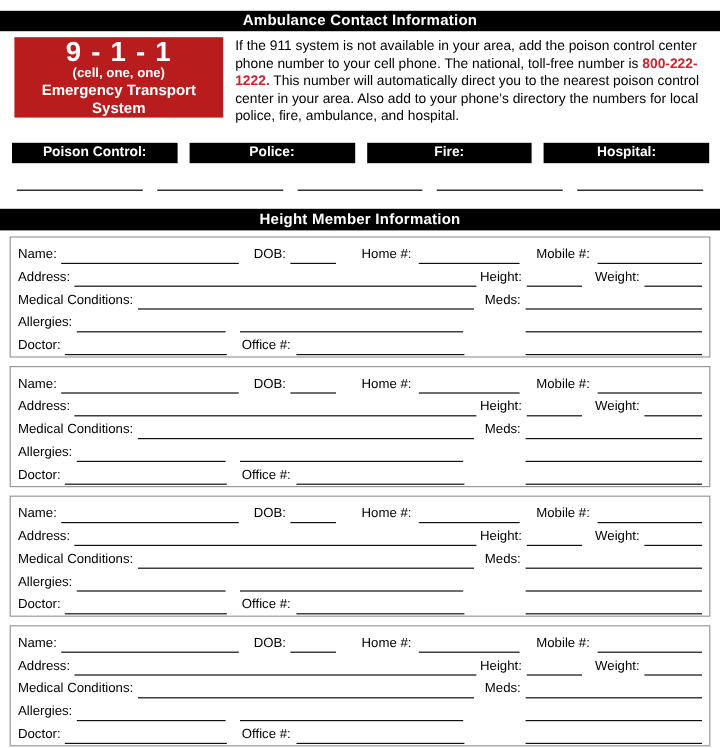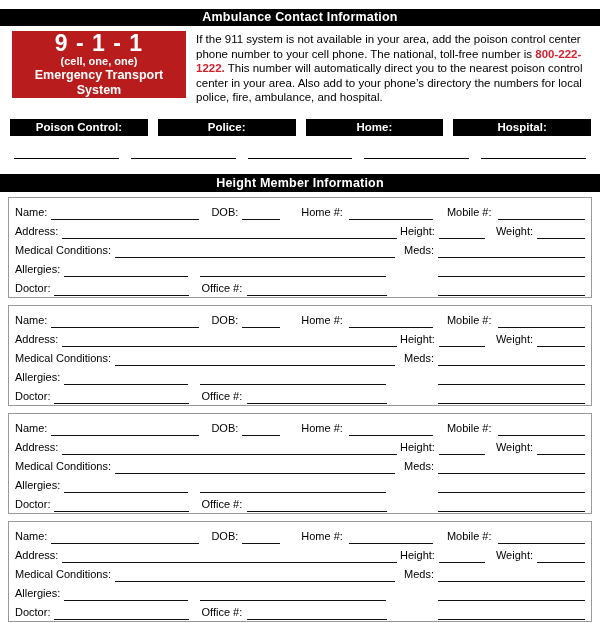--- a/index.html
+++ b/index.html
@@ -116,21 +116,21 @@
       <div class="sub2">Emergency Transport System</div>
     </div>
     <div class="intro-text">
       <span>If the 911 system is not available in your area, add the poison control center phone number to your cell phone. The national, toll-free number is </span><span class="phone">800-222-1222.</span><span> This number will automatically direct you to the nearest poison control center in your area. Also add to your phone’s directory the numbers for local police, fire, ambulance, and hospital.</span>
     </div>
   </div>
 
   <div class="contact-labels">
     <div class="cbox">Poison Control:</div>
     <div class="cbox">Police:</div>
-    <div class="cbox">Home:</div>
+    <div class="cbox">Fire:</div>
     <div class="cbox">Hospital:</div>
   </div>
 
   <div class="contact-lines">
     <div class="cline"></div>
     <div class="cline"></div>
     <div class="cline"></div>
     <div class="cline"></div>
     <div class="cline"></div>
   </div>

